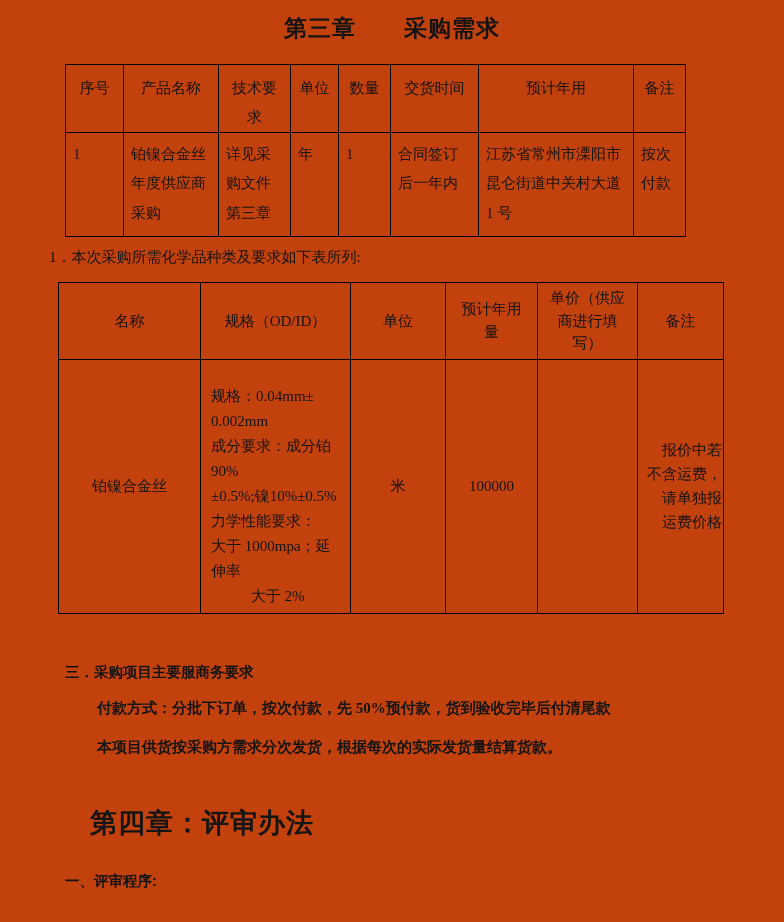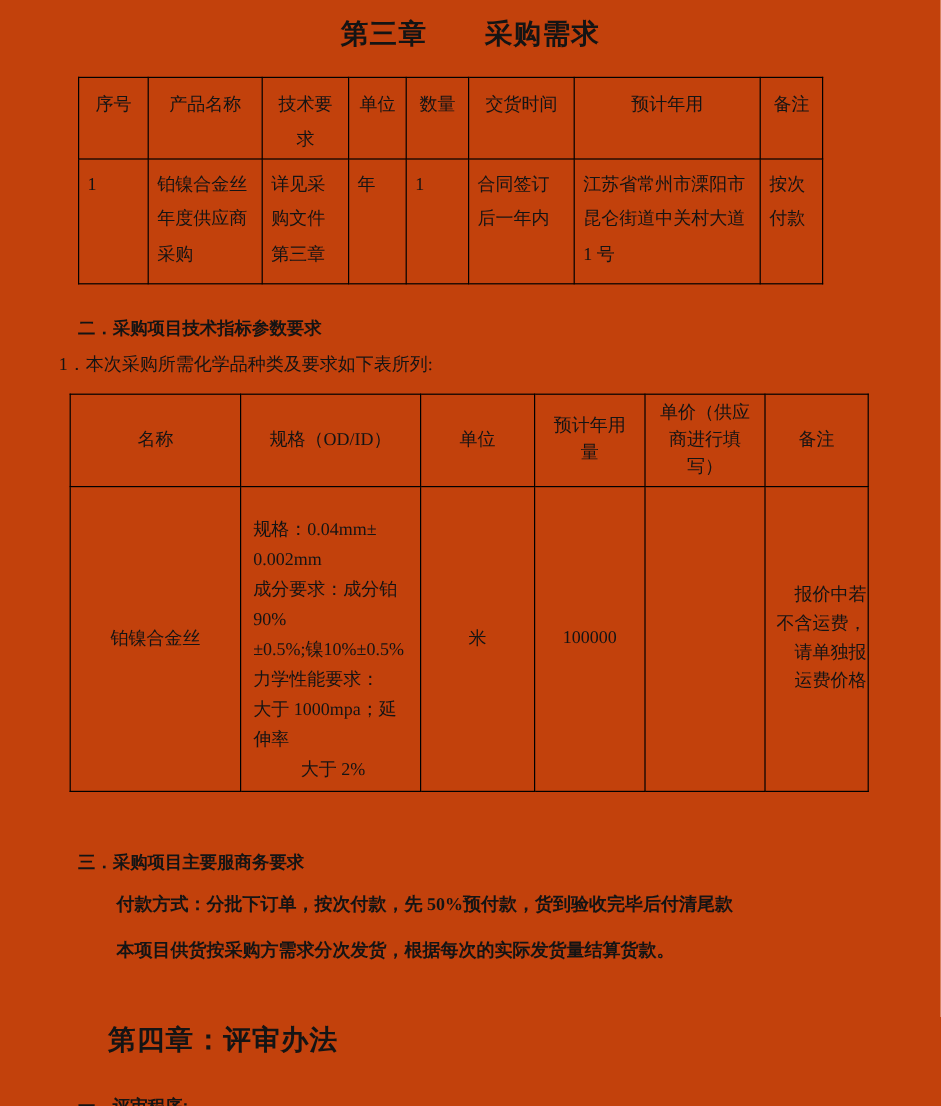--- a/index.html
+++ b/index.html
@@ -43,21 +43,21 @@
   .c-spec .spec-line{line-height:1.67;}
   .c-spec .line-center{text-align:center;}
   .c-unit,.c-qty,.c-price{text-align:center;vertical-align:middle;}
   .c-remark{
     text-align:right;vertical-align:middle;white-space:pre-line;line-height:1.6;
   }
   
   .body-para{margin:14px 40px 0 97px;line-height:1.7;font-weight:bold;}
   
   .chapter4-title{
-    margin:44px 0 0 90px;font-size:23px;font-weight:bold;
+    margin:44px 0 0 90px;font-size:27px;font-weight:bold;
     font-family:Liberation Serif, serif;letter-spacing:1px;
   }
   #ch4-sec1-heading{margin:31px 0 0 65px;}
 </style>
 </head>
 <body>
 
 <div class="page">
 
   <h1 class="doc-title">第三章　　采购需求</h1>
@@ -100,21 +100,20 @@
 后一年内</td>
       <td>江苏省常州市溧阳市
 昆仑街道中关村大道
 1 号</td>
       <td>按次
 付款</td>
     </tr>
   </tbody>
     </table>
 
-  <div class="sec-heading" id="sec2-heading">二．采购项目技术指标参数要求</div>
   <div class="intro-line">1．本次采购所需化学品种类及要求如下表所列:</div>
 
   <table class="t2">
     <colgroup>
       <col style="width:142px">
         <col style="width:150px">
         <col style="width:95px">
       <col style="width:92px">
         <col style="width:100px">
         <col style="width:86px">

